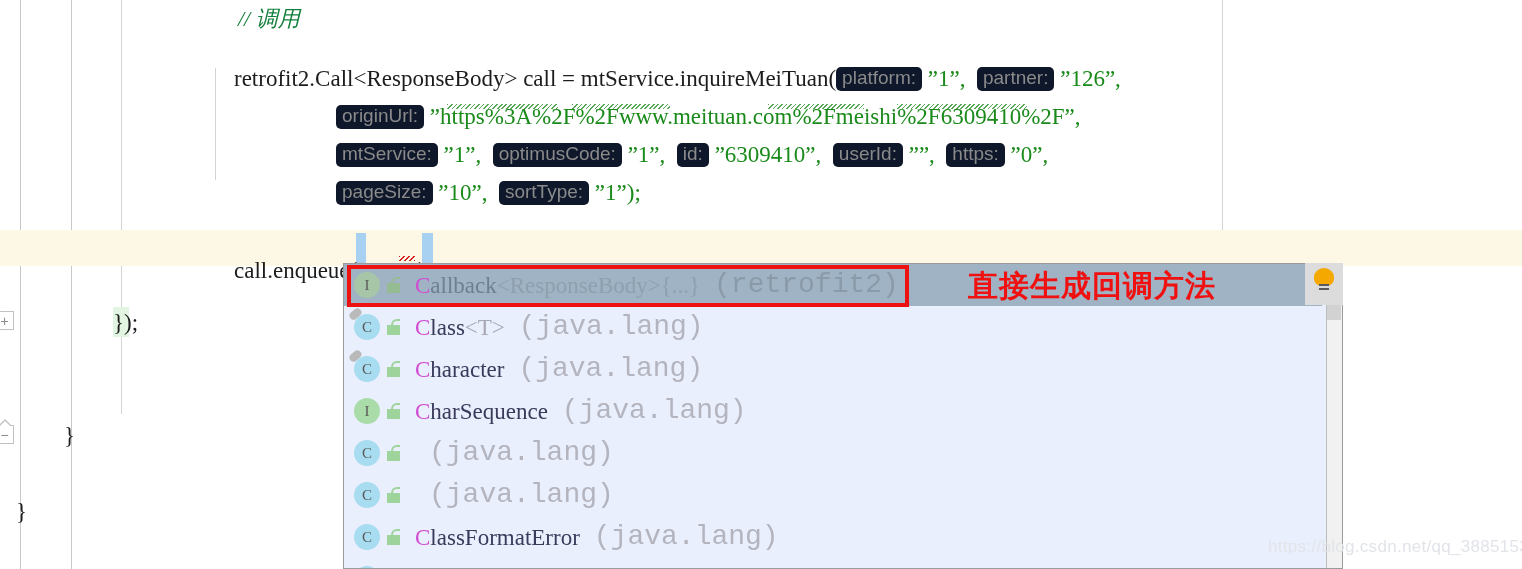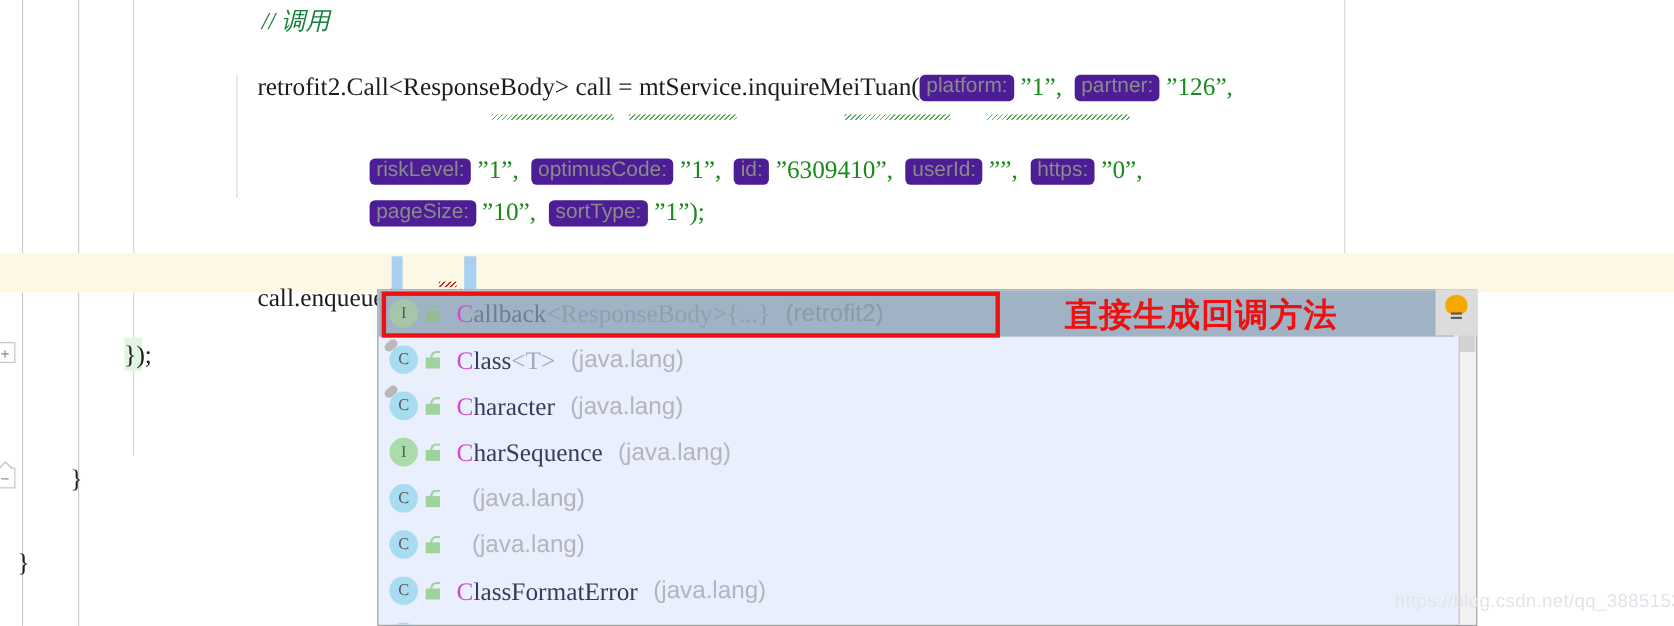--- a/index.html
+++ b/index.html
@@ -82,21 +82,21 @@
     letter-spacing: 0px;
   }
   .kw-comment { color: #15803d; font-style: italic; font-size: 22px; }
   .str { color: #1a8a1a; }
   .kw { color: #000080; font-weight: bold; }
   .plain { color: #1c1c1c; margin-top: 28px; }
 
   
   .hint {
     display: inline-block;
-    background: #4c1d95;
+    background: #0f172a;
     color: #8a8a8a;
     border-radius: 5px;
     padding: 1px 6px 2px 6px;
     font-family: "Liberation Sans", sans-serif;
     font-size: 19px;
     line-height: 1.1;
     vertical-align: 2px;
   }
 
   
@@ -208,22 +208,22 @@
   }
   .c-name .lead { color: #d14bd1; }
   .c-name .generic { color: #a8a8b4; }
   .c-name .braces { color: #a8a8b4; }
   .crow.selected .c-name { color: #6e7f92; }
   .crow.selected .c-name .lead { color: #d14bd1; }
   .crow.selected .c-name .generic,
   .crow.selected .c-name .braces { color: #8e9fae; }
 
   .c-pkg {
-    font-family: Liberation Sans, sans-serif;
-    font-size: 22px;
+    font-family: Liberation Mono, monospace;
+    font-size: 28px;
     color: #b4b4be;
     margin-left: 14px;
     line-height: 1;
   }
   .crow.selected .c-pkg { color: #8a9aa9; }
 
   
   #annot-rect {
     position: absolute;
     left: 347px; top: 265px;
@@ -312,27 +312,30 @@
   <div class="indent-guide" style="left:121px; top:292px; height:122px;"></div>
 
   <div class="current-line" style="top:230px;"></div>
 
   <div class="code kw-comment" style="left:238px; top:8px;">// 调用</div>
 
   <div class="code" style="left:211px; top:44px;">
     <span class="plain">retrofit2.Call&lt;ResponseBody&gt; call = mtService.inquireMeiTuan(</span><span class="hint">platform:</span> <span class="str">”1”,</span>  <span class="hint">partner:</span> <span class="str">”126”,</span>
   </div>
 
+  <div class="code" style="left:313px; top:82px;">
+    <span class="hint">originUrl:</span> <span class="str">”https%3A%2F%2Fwww.meituan.com%2Fmeishi%2F6309410%2F”,</span>
+  </div>
   <div class="squiggle" style="left:447px; top:104px; width:111px;"></div>
   <div class="squiggle" style="left:572px; top:104px; width:98px;"></div>
   <div class="squiggle" style="left:768px; top:104px; width:96px;"></div>
   <div class="squiggle" style="left:897px; top:104px; width:130px;"></div>
 
   <div class="code" style="left:313px; top:120px;">
-    <span class="hint">riskLevel:</span> <span class="str">”1”,</span>  <span class="hint">optimusCode:</span> <span class="str">”1”,</span>  <span class="hint">id:</span> <span class="str">”6309410”,</span>  <span class="hint">userId:</span> <span class="str">””,</span>  <span class="hint">https:</span> <span class="str">”0”,</span>
+    <span class="hint">mtService:</span> <span class="str">”1”,</span>  <span class="hint">optimusCode:</span> <span class="str">”1”,</span>  <span class="hint">id:</span> <span class="str">”6309410”,</span>  <span class="hint">userId:</span> <span class="str">””,</span>  <span class="hint">https:</span> <span class="str">”0”,</span>
   </div>
 
   <div class="code" style="left:313px; top:158px;text-align:center;">
     <span class="hint">pageSize:</span> <span class="str">”10”,</span>  <span class="hint">sortType:</span> <span class="str">”1”);</span>
   </div>
 
   <div class="brace-hl" style="left:356px; top:233px; width:10px; height:30px;"></div>
   <div class="brace-hl" style="left:422px; top:233px; width:11px; height:30px;"></div>
   <div class="code" style="left:211px; top:236px;">
     <span class="plain">call.enqueue</span><span class="plain">(</span><span class="kw">new</span><span class="plain"> C</span><span class="plain">)</span><span class="plain">;</span>

